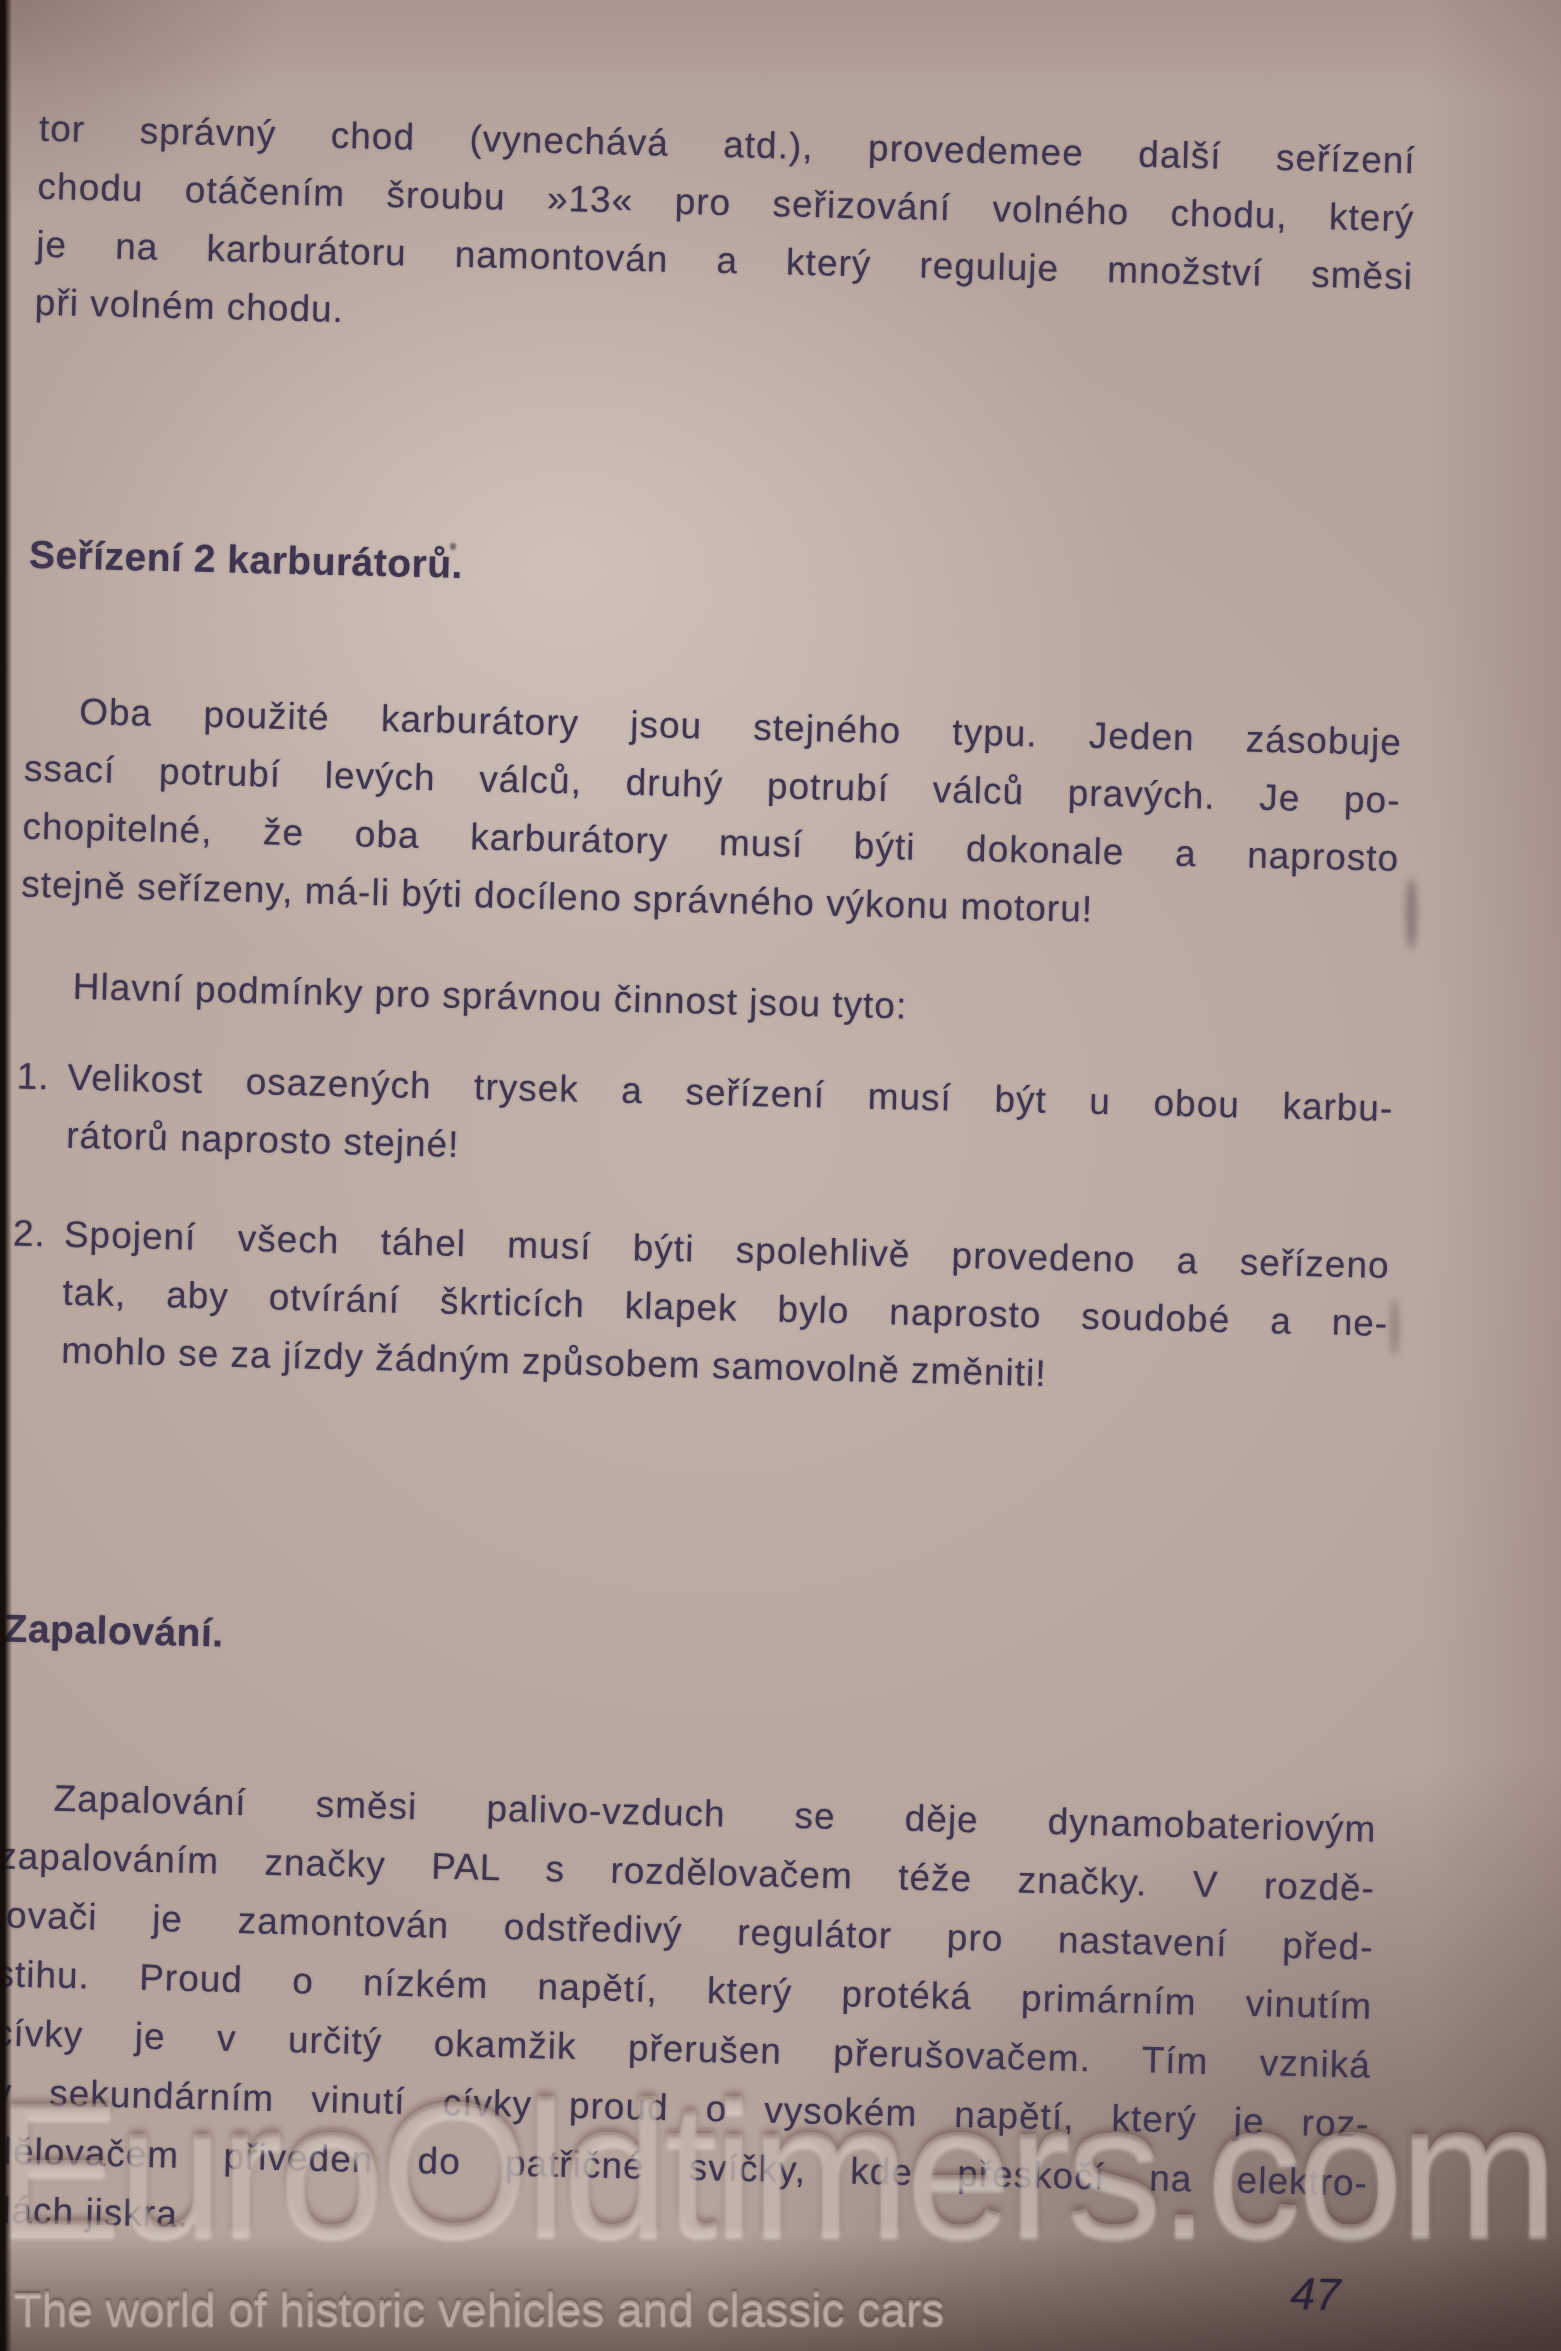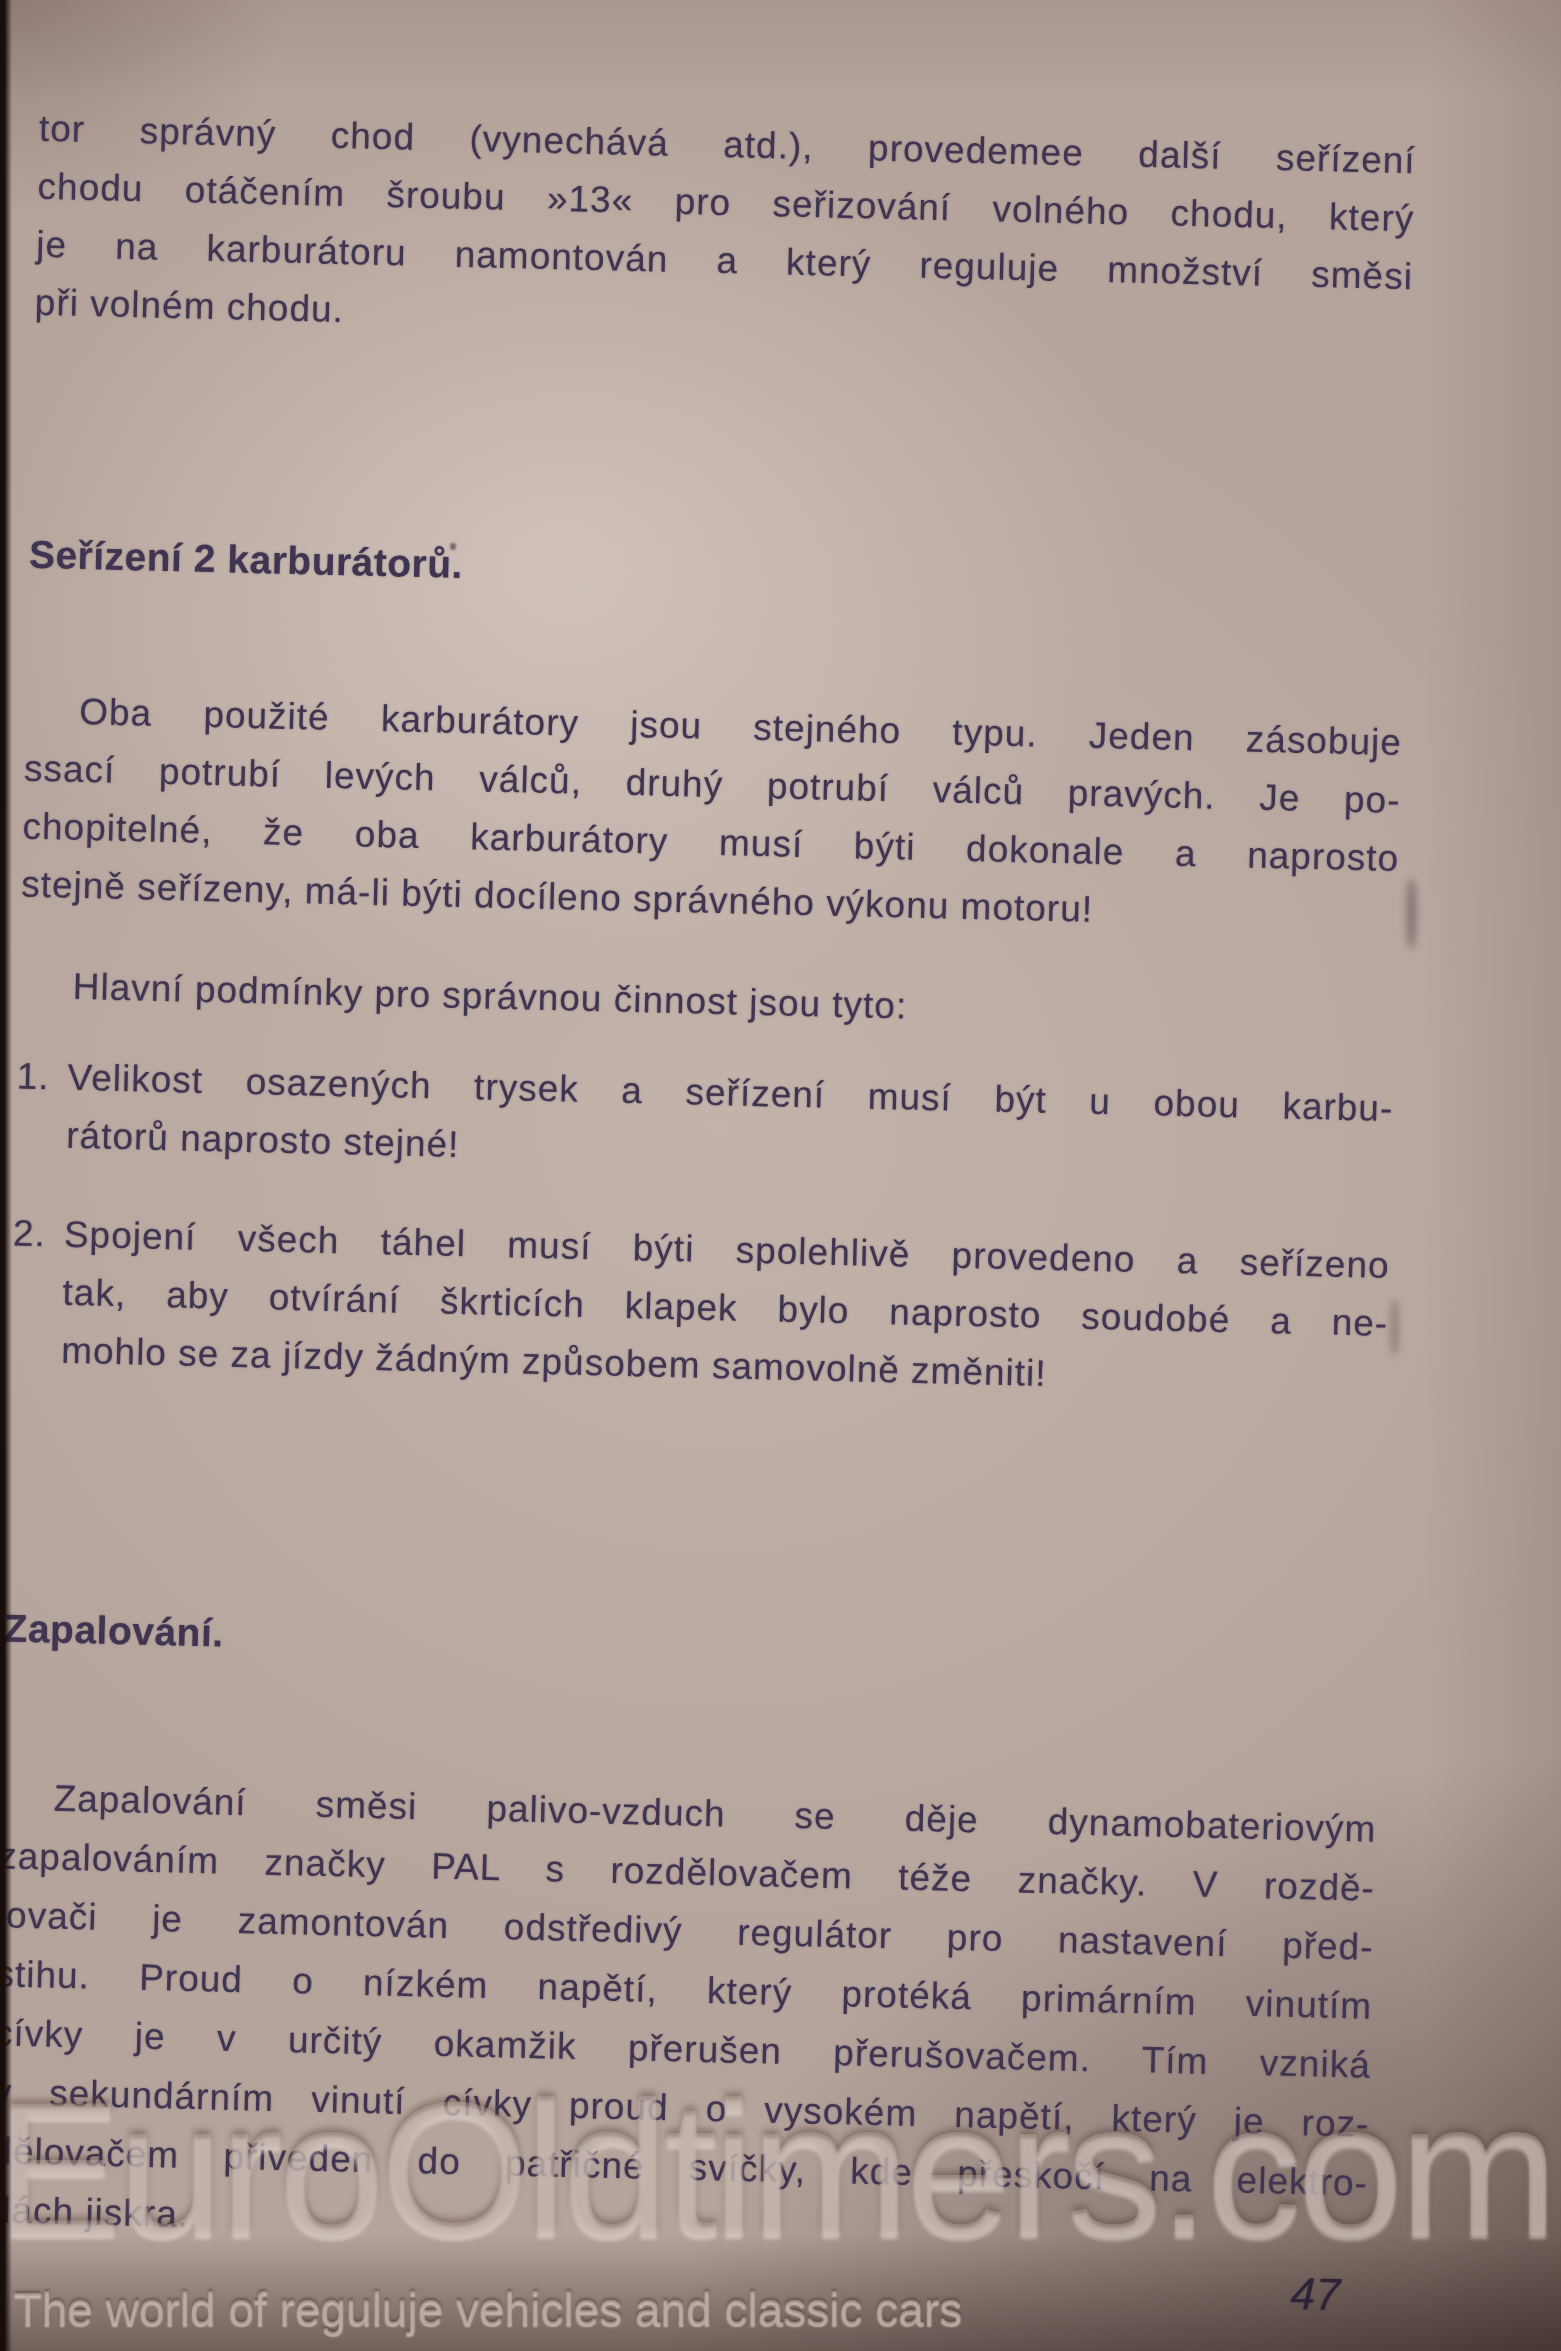--- a/index.html
+++ b/index.html
@@ -119,21 +119,21 @@
       <div class="line just">dělovačem přiveden do patřičné svíčky, kde přeskočí na elektro-</div>
       <div class="line">dách jiskra.</div>
     </div>
 
     <div class="pageno">47</div>
 
   </div>
 
   <div class="wm-layer">
     <div class="wm-brand">EuroOldtimers.com</div>
-    <div class="wm-tagline">The world of reguluje vehicles and classic cars</div>
+    <div class="wm-tagline">The world of historic vehicles and classic cars</div>
   </div>
 
   <div class="edge-left"></div>
   <div class="smudge smudge1"></div>
   <div class="smudge smudge2"></div>
   <div class="speck"></div>
 
 </div>
 
 

